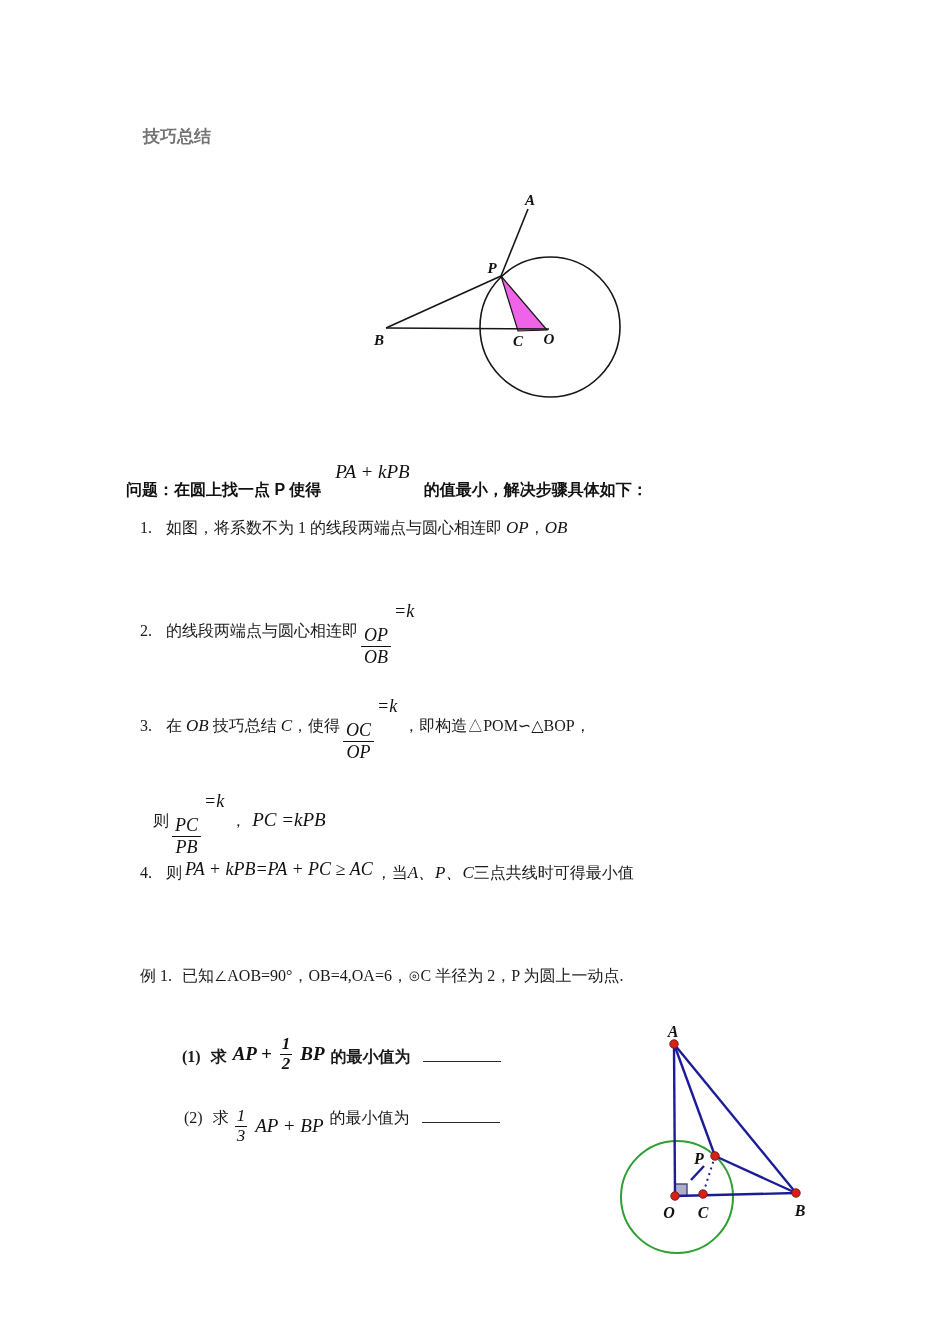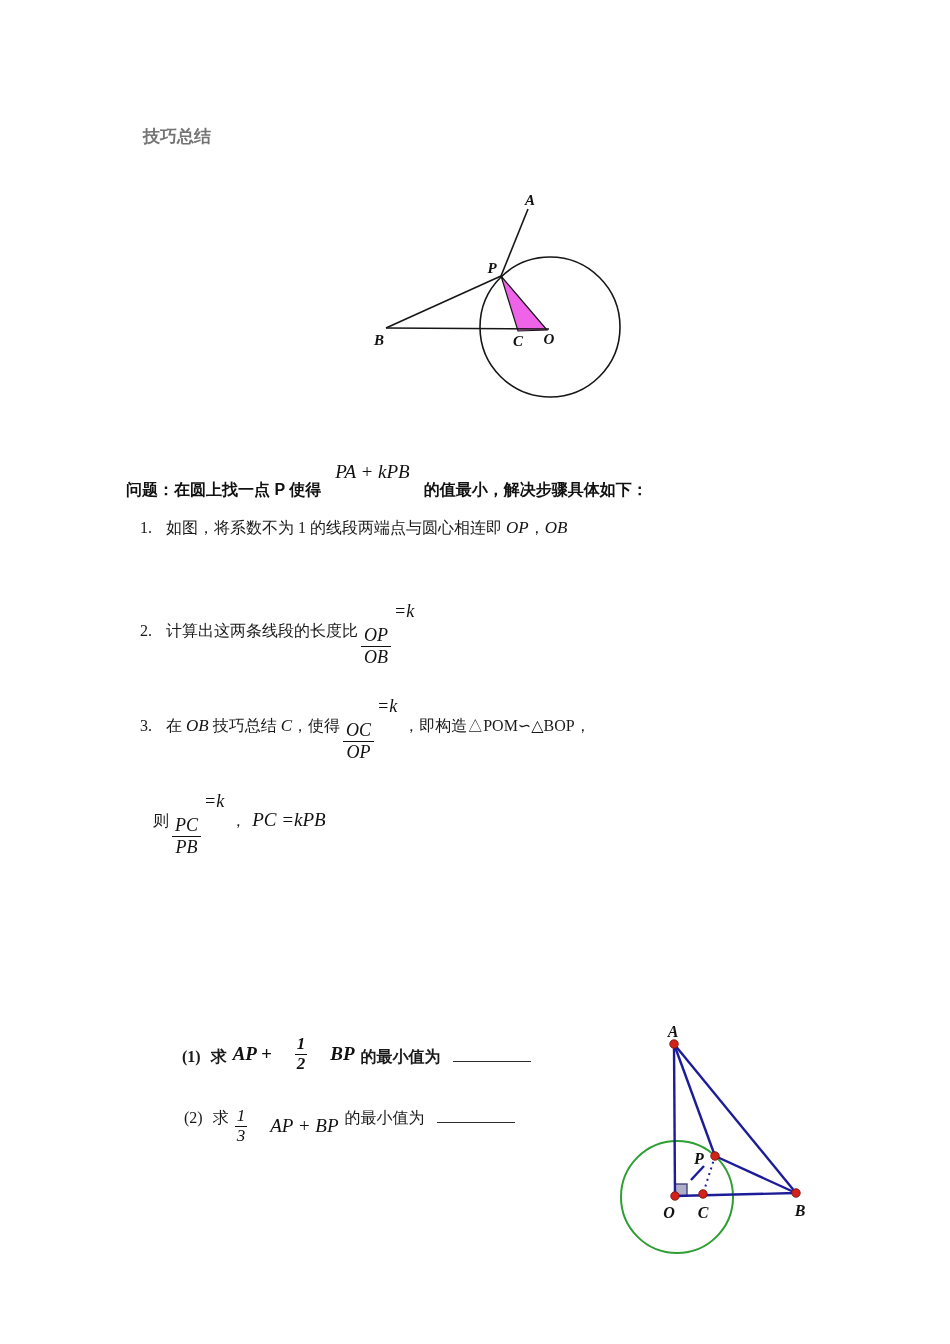--- a/index.html
+++ b/index.html
@@ -16,21 +16,21 @@
   .m19{font-size:19px;}
   .raise5{vertical-align:5px;margin:0 4px;}
   .raise17{vertical-align:17px;margin:0 14px;}
   .raise3{vertical-align:3px;margin:0 3px;}
   .frac{display:inline-flex;flex-direction:column;align-items:center;vertical-align:-5px;
         font-family:"Liberation Serif",serif;font-style:italic;font-size:18px;line-height:1.08;
         margin:0 3px;color:#111;}
   .frac .num{border-bottom:1.6px solid #111;padding:0 3px 1px 3px;}
   .frac .den{padding-top:1px;}
   .eqk{font-family:"Liberation Serif",serif;font-style:italic;font-size:18px;vertical-align:19px;color:#111;}
-  .qmath{display:inline-flex;align-items:center;vertical-align:2px;gap:23px;
+  .qmath{display:inline-flex;align-items:center;vertical-align:2px;gap:8px;
          font-family:"Liberation Serif",serif;font-style:italic;font-size:19px;color:#111;margin:0 6px;}
   .qmath .frac2{display:inline-flex;flex-direction:column;align-items:center;font-size:17px;line-height:1.05;}
   .qmath .frac2 .num{border-bottom:1.5px solid #111;padding:0 2px 1px 2px;}
   .blank{display:inline-block;width:78px;height:13px;border-bottom:1.6px solid #2b2b2b;margin-left:12px;}
   .gap6{margin-left:6px;}
   .gap10{margin-left:10px;margin-top:24px;}
   svg{position:absolute;overflow:visible;}
   svg text{font-family:"Liberation Serif",serif;font-style:italic;font-weight:700;fill:#111;}
 </style>
 </head>
@@ -58,42 +58,50 @@
     <span class="cnb">问题：在圆上找一点 P 使得</span><span class="math m19 raise17">PA + kPB</span><span class="cnb">的值最小，解决步骤具体如下：</span>
   </div>
 
   <div class="abs cn" style="left:140px;top:519px;">
     <span>1.</span>
     <span class="gap10">如图，将系数不为 1 的线段两端点与圆心相连即 </span><span class="math m17">OP</span><span>，</span><span class="math m17">OB</span>
   </div>
 
   <div class="abs cn" style="left:140px;top:602px;">
     <span>2.</span>
-    <span class="gap10">计算出这两条线段的长度比</span><span class="frac">
+    <span class="gap10">的线段两端点与圆心相连即</span><span class="frac">
         <span class="num">OP</span>
         <span class="den">OB</span>
       </span><span class="eqk">=k</span>
   </div>
 
   <div class="abs cn" style="left:140px;top:697px;">
     <span>3.</span>
     <span class="gap10">在 </span><span class="math m17">OB</span><span> 技巧总结 </span><span class="math m17">C</span><span>，使得</span><span class="frac">
         <span class="num">OC</span>
         <span class="den">OP</span>
       </span><span class="eqk">=k</span><span class="gap6">，即构造△POM∽△BOP，</span>
   </div>
 
   <div class="abs cn" style="left:153px;top:792px;">
     <span>则</span><span class="frac">
         <span class="num">PC</span>
         <span class="den">PB</span>
       </span><span class="eqk">=k</span><span class="gap6">，</span><span class="math m19 gap6">PC =kPB</span>
   </div>
 
+  <div class="abs cn" style="left:140px;top:860px;">
+    <span>4.</span>
+    <span class="gap10">则</span><span class="math m18 raise3">PA + kPB=PA + PC ≥ AC</span><span>，当</span><span class="math m17">A、P、C</span><span>三点共线时可得最小值</span>
+  </div>
 
+  <div class="abs cn" style="left:140px;top:968px;">
+    <span>例 1.</span>
+    <span class="gap6">已知∠AOB=90°，OB=4,OA=6，⊙C 半径为 2，P 为圆上一动点.</span>
+  </div>
 
   <div class="abs cn" style="left:182px;top:1035px;font-weight:bold;">
     <span>(1)</span>
     <span class="gap6">求</span><span class="qmath">
         <span>AP +</span>
         <span class="frac2">
           <span class="num">1</span>
           <span>2</span>
         </span>
         <span>BP</span>

